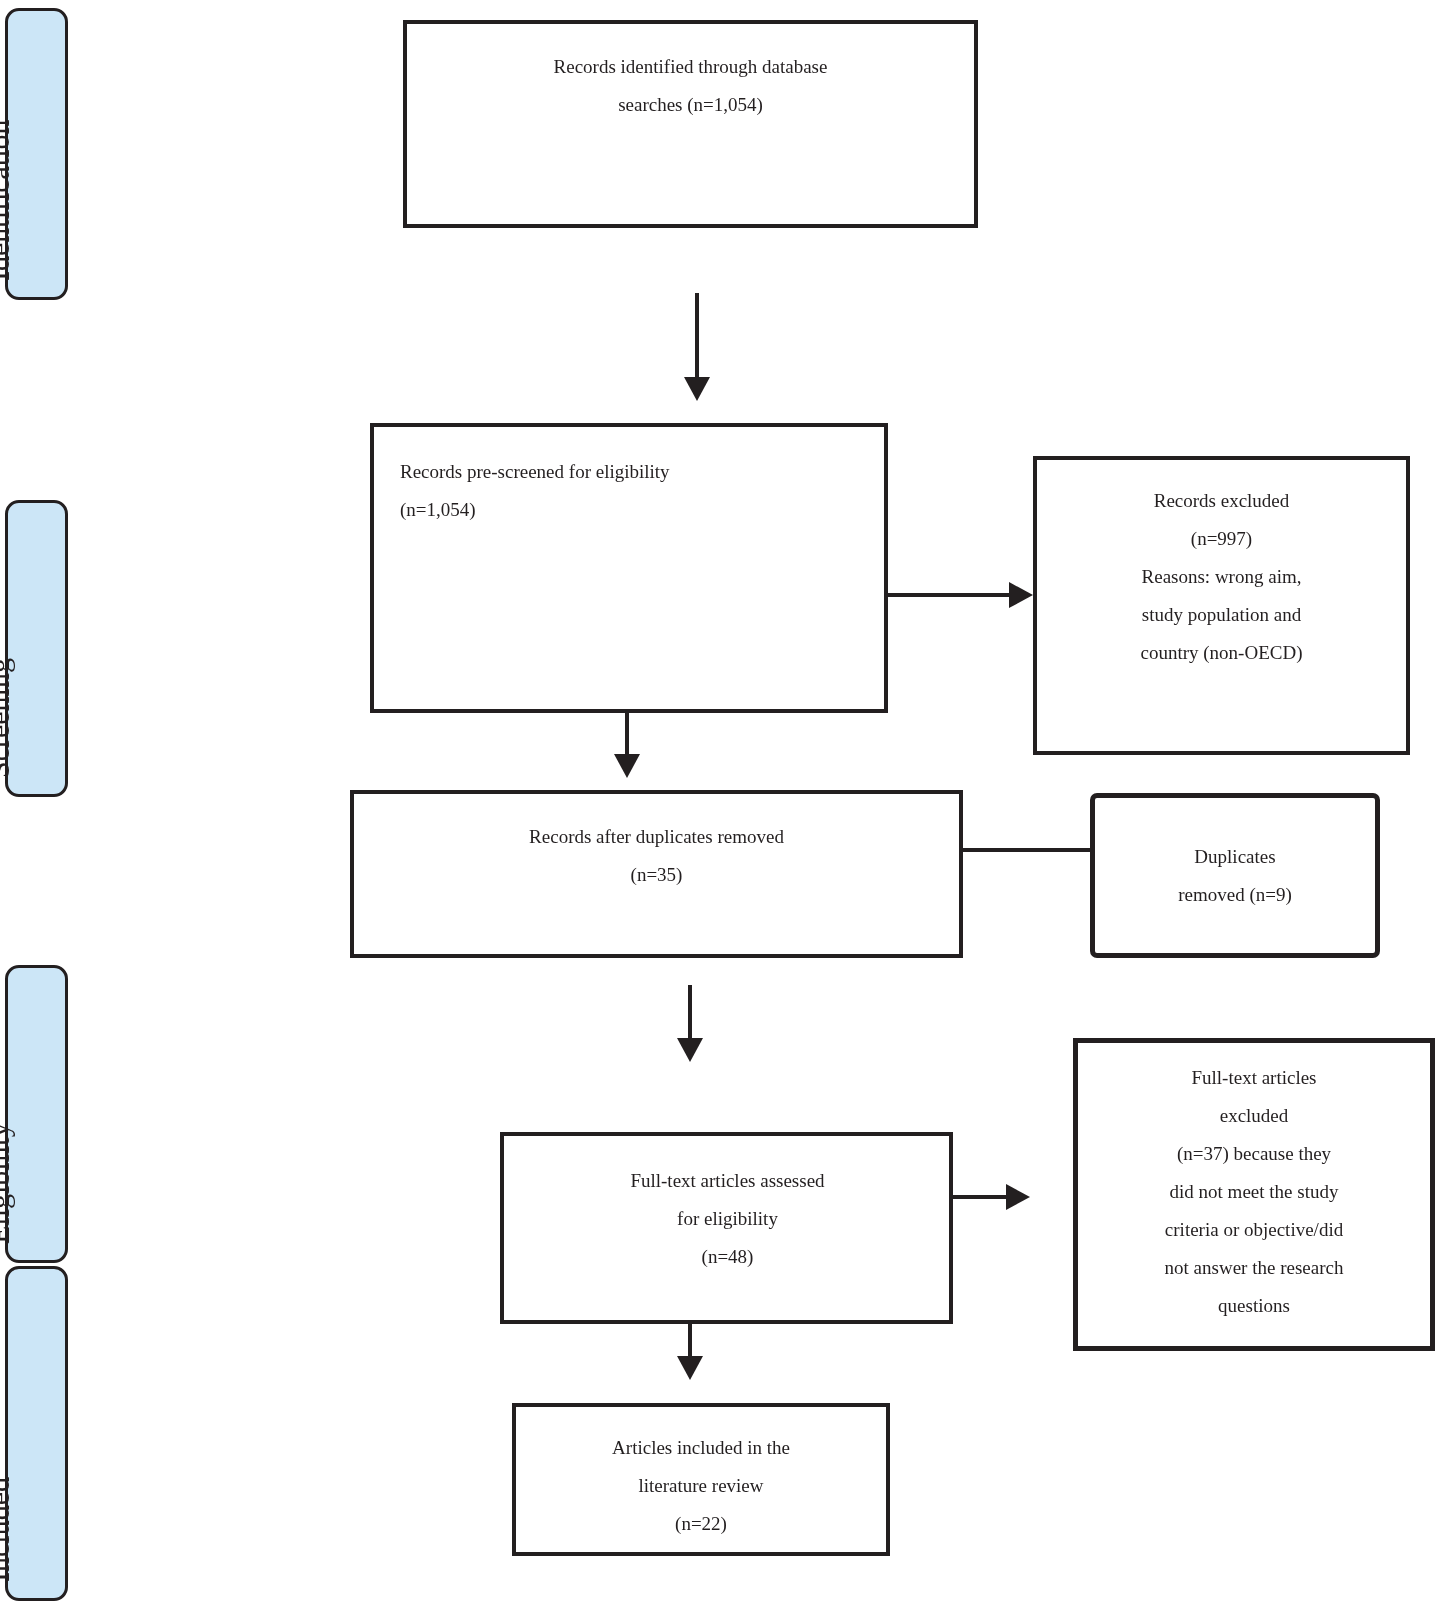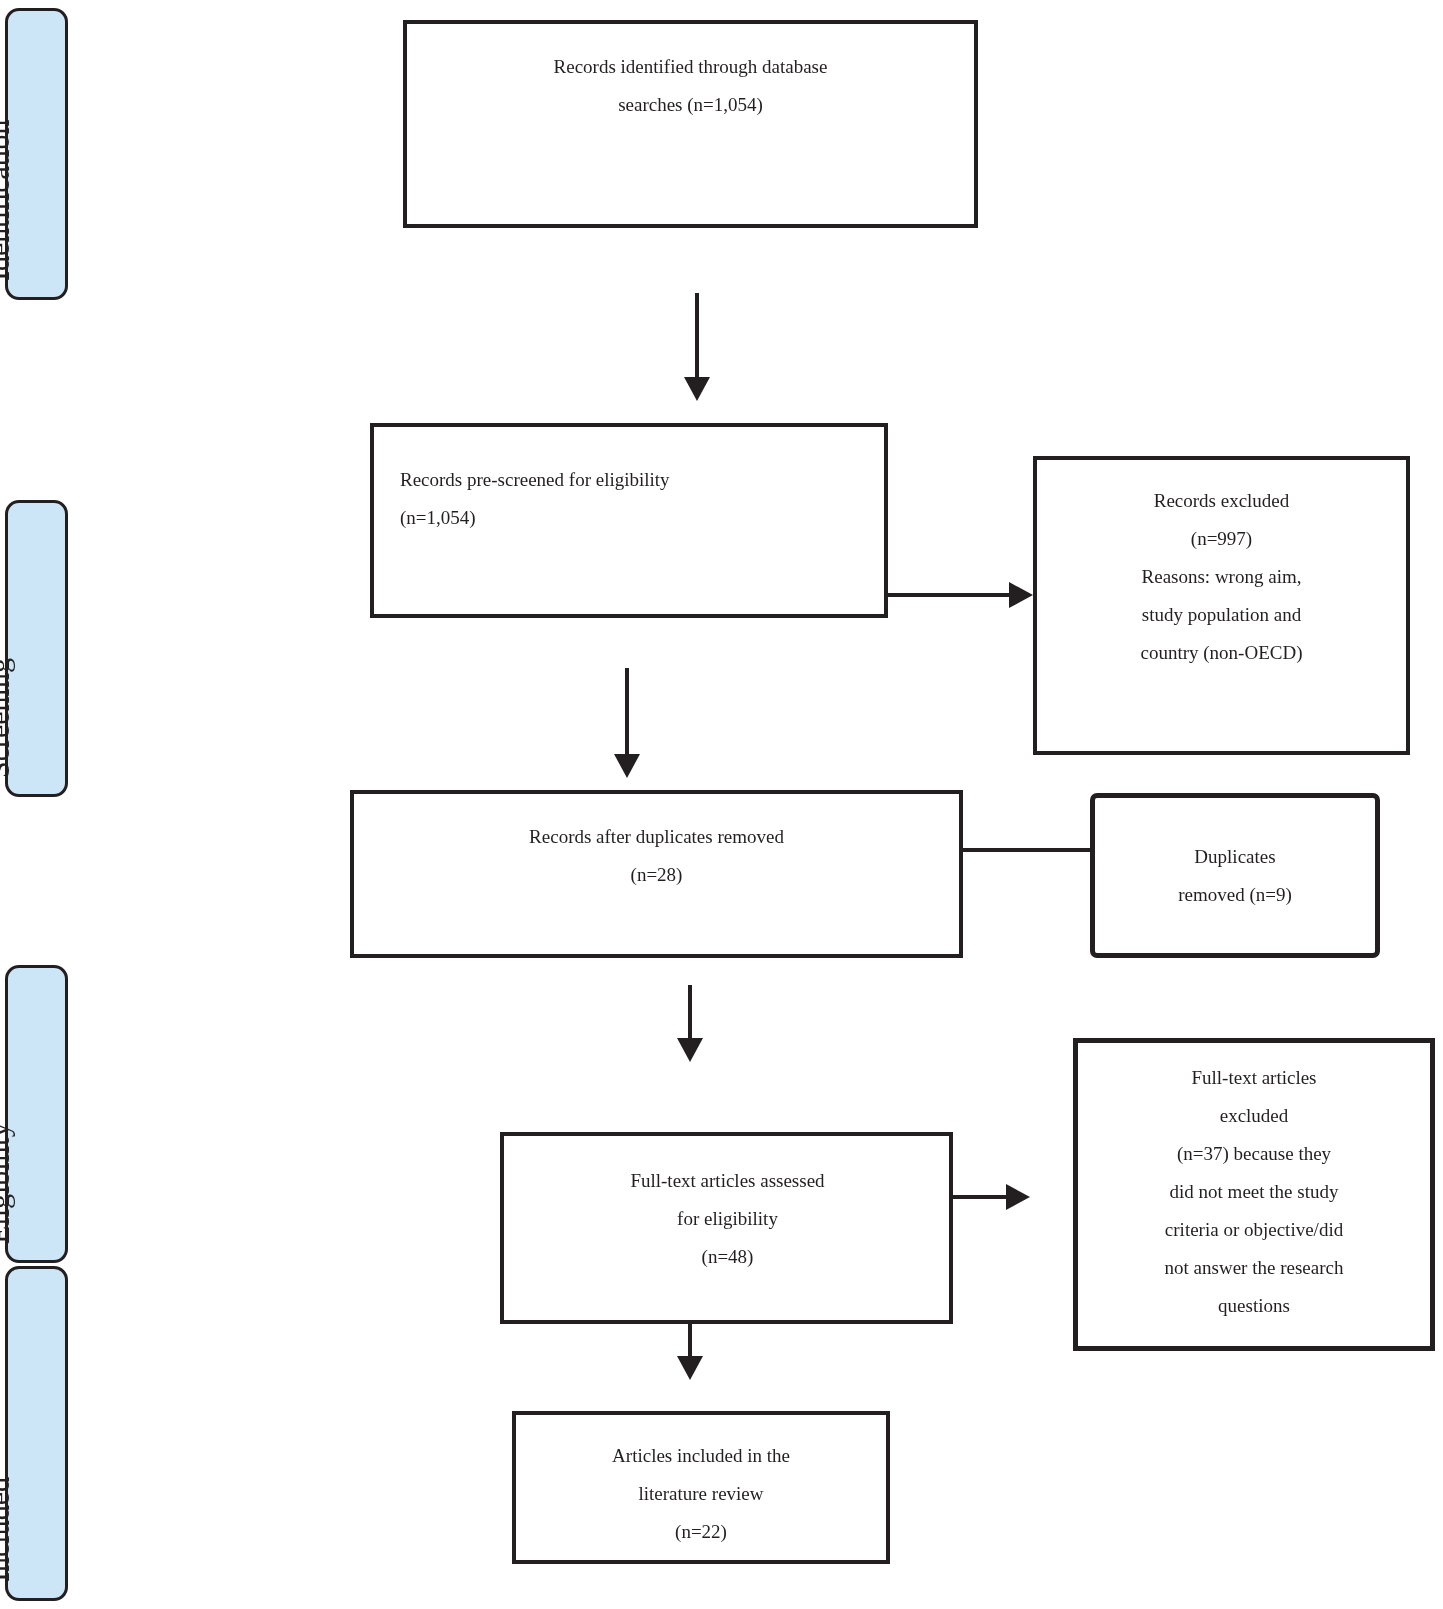--- a/index.html
+++ b/index.html
@@ -63,22 +63,22 @@
     width: 100%;
   }
   .t-center { text-align: center; }
   .t-left   { text-align: left; }
 
   #node-identified {
     left: 403px; top: 20px; width: 575px; height: 208px;
     padding: 24px 20px 0 20px;
   }
   #node-prescreened {
-    left: 370px; top: 423px; width: 518px; height: 195px;
-    padding: 34px 24px 0 26px;
+    left: 370px; top: 423px; width: 518px; height: 290px;
+    padding: 26px 24px 0 26px;
   }
   #node-records-excluded {
     left: 1033px; top: 413px; width: 377px; height: 299px;
     padding: 22px 12px 0 12px;
     margin-top: 43px;
   }
   #node-after-duplicates {
     left: 350px; top: 790px; width: 613px; height: 168px;
     padding: 24px 16px 0 16px;
   }
@@ -96,21 +96,20 @@
     padding: 26px 12px 0 14px;
   }
   #node-fulltext-excluded {
     left: 1073px; top: 1038px; width: 362px; height: 313px;
     border-width: 5px;
     padding: 16px 6px 0 6px;
   }
   #node-included-articles {
     left: 512px; top: 1403px; width: 378px; height: 153px;
     padding: 22px 12px 0 12px;
-    margin-top: 8px;
   }
 </style>
 </head>
 <body>
 
 <div class="canvas">
 
   <svg class="overlay" viewBox="0 0 1443 1609">
 
     <g>
@@ -174,21 +173,21 @@
   <div class="node" id="node-records-excluded">
     <div class="box-text t-center">Records excluded
 (n=997)
 Reasons: wrong aim,
 study population and
 country (non-OECD)</div>
   </div>
 
   <div class="node" id="node-after-duplicates">
     <div class="box-text t-center">Records after duplicates removed
-(n=28)</div>
+(n=35)</div>
   </div>
 
   <div class="node" id="node-duplicates-removed">
     <div class="box-text t-center">Duplicates
 removed (n=9)</div>
   </div>
 
   <div class="node" id="node-fulltext-assessed">
     <div class="box-text t-center">Full-text articles assessed
 for eligibility

